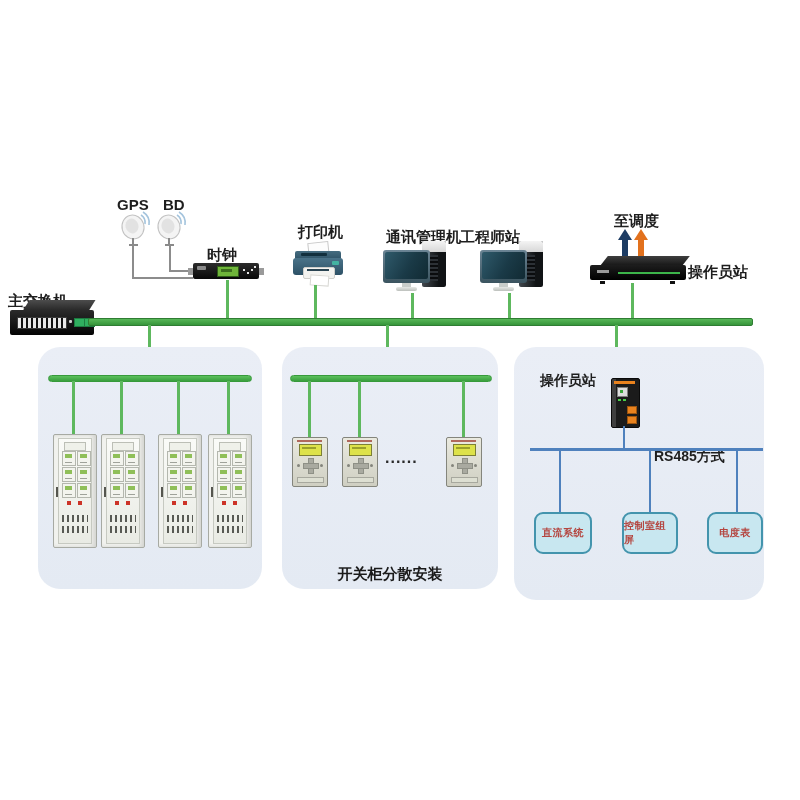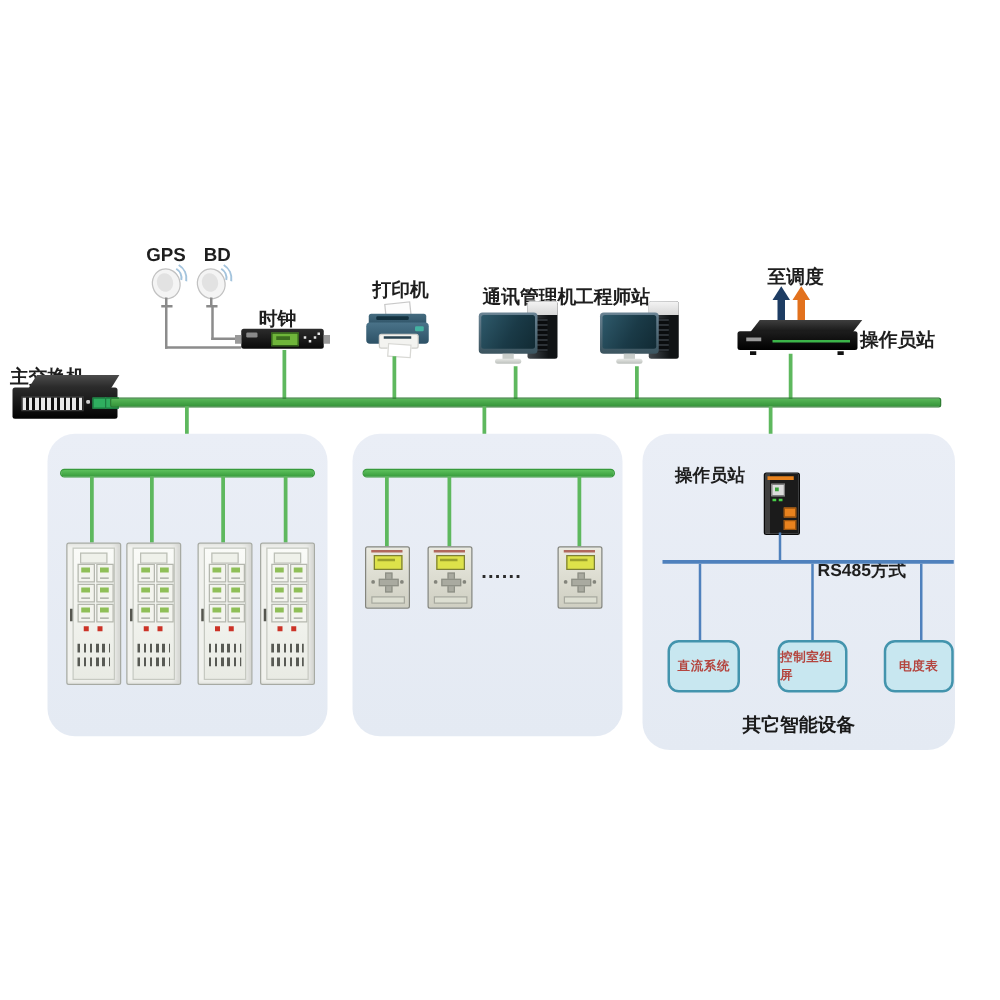--- a/index.html
+++ b/index.html
@@ -424,20 +424,21 @@
       <div class="rl-screen">
           <i></i>
         </div>
       <div class="rl-dv"></div>
         <div class="rl-dh"></div>
       <span class="rl-btn" style="left:4px;top:26px;"></span>
       <span class="rl-btn" style="right:4px;top:26px;"></span>
       <div class="rl-strip"></div>
     </div>
 
+    <div class="panel-label" style="top:218px;">开关柜分散安装</div>
   </div>
 
   <div class="panel" style="left:514px;top:347px;width:250px;height:253px;">
     <div class="lbl sm" style="left:26px;top:25px;">操作员站</div>
 
     <div class="cm" style="left:97px;top:31px;">
       <div class="cm-stripe"></div>
       <div class="cm-screen">
           <i></i>
         </div>
@@ -452,16 +453,15 @@
     <div class="hline blue" style="left:16px;top:101px;width:233px;height:3px;"></div>
 
     <div class="vline blue" style="left:45px;top:104px;width:2px;height:61px;"></div>
     <div class="vline blue" style="left:135px;top:104px;width:2px;height:61px;"></div>
     <div class="vline blue" style="left:222px;top:104px;width:2px;height:61px;"></div>
 
     <div class="sd-box" style="left:20px;top:165px;width:54px;">直流系统</div>
     <div class="sd-box" style="left:108px;top:165px;width:52px;">控制室组屏</div>
     <div class="sd-box" style="left:193px;top:165px;width:52px;">电度表</div>
 
-    <div class="panel-label" style="top:224px;">其它智能设备</div>
   </div>
 
 </div>
 
 </body></html>

